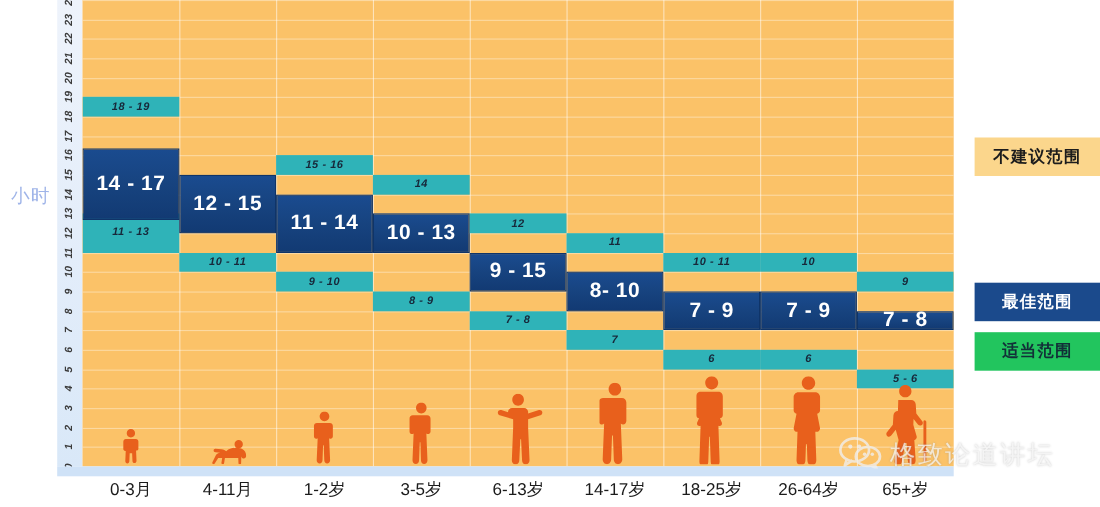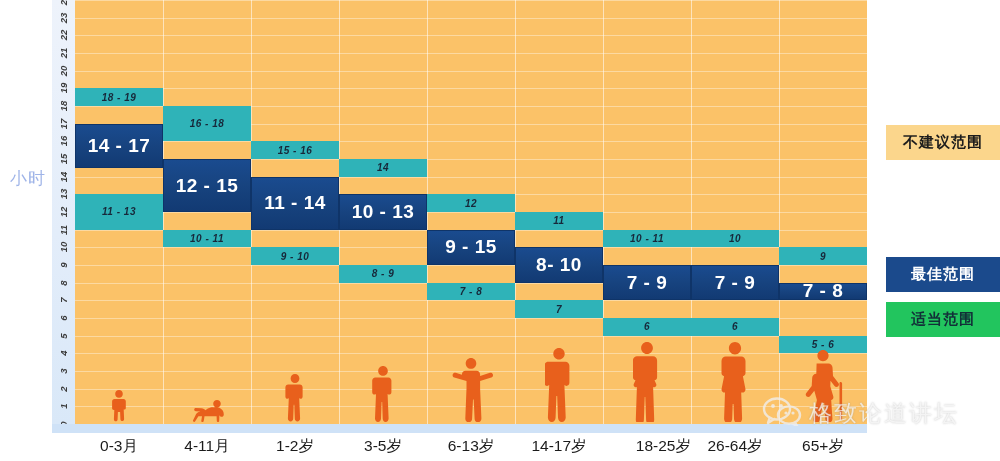--- a/index.html
+++ b/index.html
@@ -158,33 +158,30 @@
       <div class="vgrid" style="left: 528px;"></div>
       <div class="vgrid" style="left: 616px;"></div>
       <div class="vgrid" style="left: 704px;"></div>
       <div class="col" style="left: 0px; width: 88px;">
         <div class="seg teal" style="top: 88.3333px; height: 17.6667px;">
           <span>18 - 19</span>
         </div>
         <div class="seg teal" style="top: 194.333px; height: 35.3333px;">
           <span>11 - 13</span>
         </div>
-        <div class="seg core" style="top: 124px; height: 44px; align-items: center;">
+        <div class="seg core" style="top: 135px; height: 65px; align-items: center;">
           <span>14 - 17</span>
         </div>
         <div class="fig" style="left: 36px;">
           <svg width="16" height="32" viewBox="0 0 16 32">
             <path d="M8 0c2.2 0 3.8 1.7 3.8 3.9 0 2.1-1.6 3.8-3.8 3.8S4.2 6 4.2 3.9C4.2 1.7 5.8 0 8 0zM3.4 9h9.2c1.3 0 2.2 1 2.2 2.3v6.6c0 1-.8 1.7-1.6 1.7l-.5 0 .4 9.3c0 1.3-.9 2.1-1.9 2.1s-1.8-.8-1.8-2.1L9.1 22H6.9l-.3 7.2c0 1.3-.8 2.1-1.8 2.1s-1.9-.8-1.9-2.1l.4-9.3-.5 0c-.9 0-1.7-.7-1.7-1.7v-6.6C1.1 10 2.1 9 3.4 9z" fill="#e8601c"></path>
           </svg>
         </div>
       </div>
       <div class="col" style="left: 88px; width: 88px;">
-        <div class="seg teal" style="top: 106px; height: 35.3333px;">
-          <span>16 - 18</span>
-        </div>
         <div class="seg teal" style="top: 229.667px; height: 17.6667px;">
           <span>10 - 11</span>
         </div>
         <div class="seg core" style="top: 159px; height: 53px;">
           <span>12 - 15</span>
         </div>
         <div class="fig" style="left: 27px;">
           <svg width="34" height="22" viewBox="0 0 34 22">
             <path d="M27 0c2.1 0 3.8 1.7 3.8 3.8S29.1 7.6 27 7.6 23.2 5.9 23.2 3.8 24.9 0 27 0zM22.6 7.4c2.6-.5 5.6-.3 7.6.8 2.4 1.3 3.6 3.6 3.6 6.2 0 1.4-1 2.4-2.2 2.4-1.1 0-2-.8-2.2-1.9l-.2 6.2c0 .6-.5 1-1.2 1s-1.2-.4-1.2-1l-.2-4.8H14.5c-.4 2.3-.7 4.6-.8 4.8-.1.7-.7 1.1-1.4 1s-1.1-.7-1-1.4l.7-4.4c-1.3 0-2.6 0-3.6 0L5.2 21.3c-.3.6-1 .8-1.6.5s-.8-1-.5-1.6L6 14.3c.6-1.2 1.6-2 2.9-2.4l1.5-.4-4.6-.3c-.9 0-1.6-.7-1.6-1.6S4.8 8 5.7 8l5.7.3c.9 0 1.8.2 2.5.7l1.8 1.3c1.1-1.7 3.1-2.5 4.9-2.9l2-.3z" fill="#e8601c"></path>
           </svg>
@@ -306,21 +303,21 @@
     </div>
 
   <div class="axisbar"></div>
   <div class="xlabels">
       <div class="xlabel" style="left: 0px; width: 88px;">0-3月</div>
       <div class="xlabel" style="left: 88px; width: 88px;">4-11月</div>
       <div class="xlabel" style="left: 176px; width: 88px;">1-2岁</div>
       <div class="xlabel" style="left: 264px; width: 88px;">3-5岁</div>
       <div class="xlabel" style="left: 352px; width: 88px;">6-13岁</div>
       <div class="xlabel" style="left: 440px; width: 88px;">14-17岁</div>
-      <div class="xlabel" style="left: 528px; width: 88px; text-align: right;">18-25岁</div>
+      <div class="xlabel" style="left: 528px; width: 88px;">18-25岁</div>
       <div class="xlabel" style="left: 616px; width: 88px;">26-64岁</div>
       <div class="xlabel" style="left: 704px; width: 88px;">65+岁</div>
     </div>
 
   <div class="legend-item lg-none">
     <span>不建议范围</span>
   </div>
   <div class="legend-item lg-best">
     <span>最佳范围</span>
   </div>

